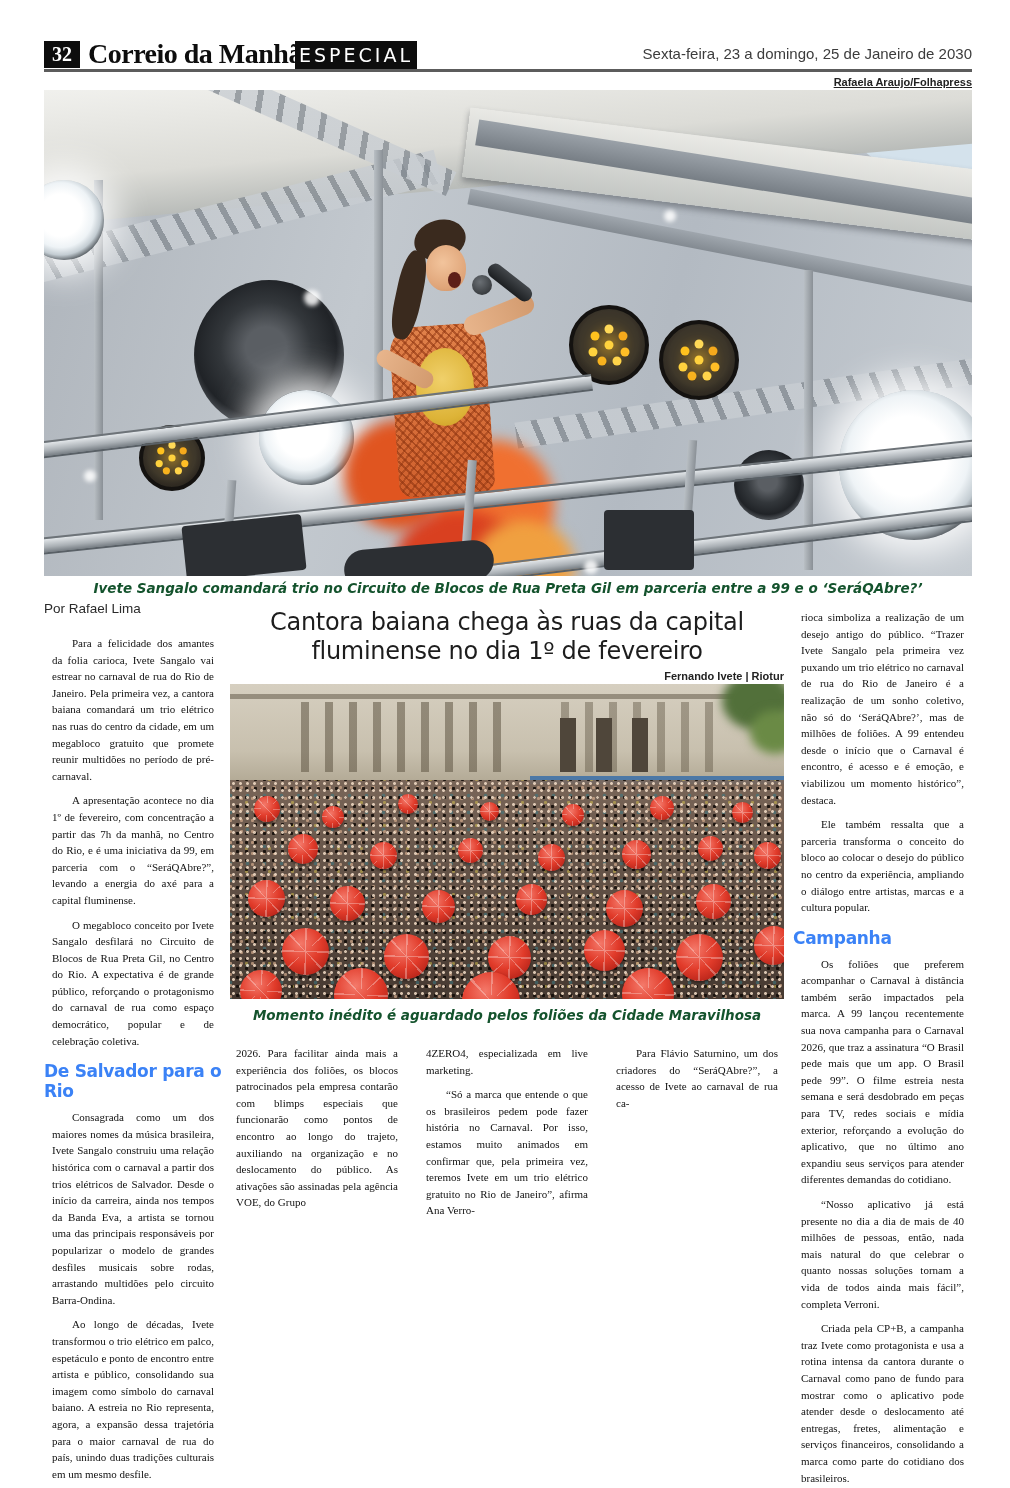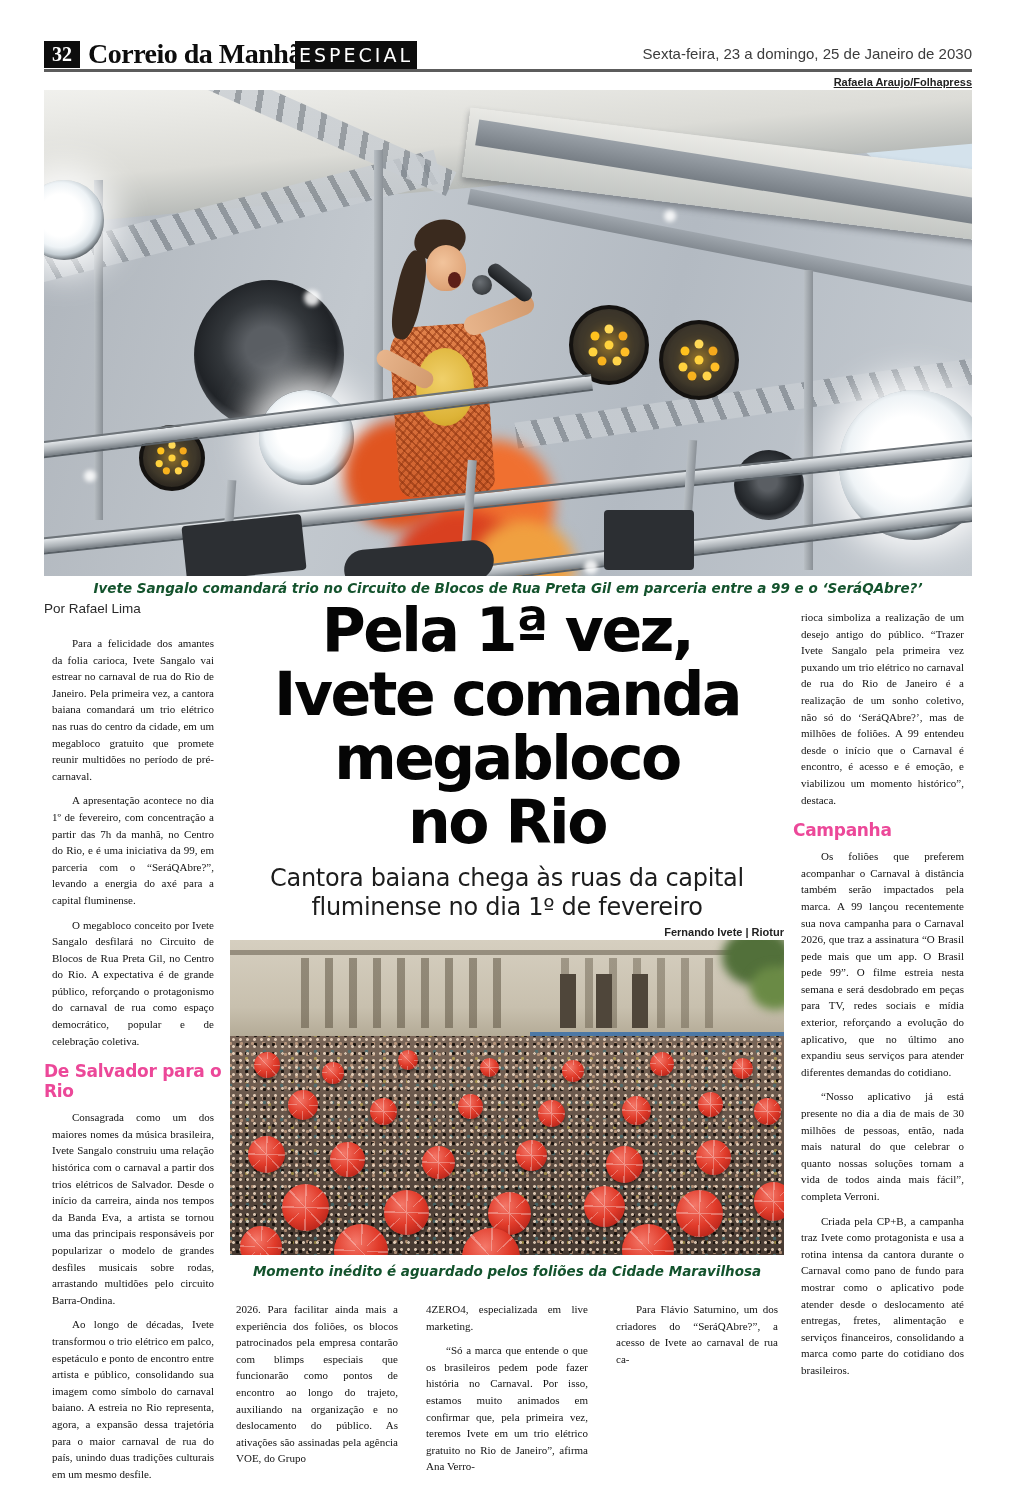--- a/index.html
+++ b/index.html
@@ -65,21 +65,21 @@
   #caption1{position:absolute;left:44px;top:580px;width:928px;}
 
   
   #byline{position:absolute;left:44px;top:601px;font:400 13.5px "Liberation Sans",sans-serif;color:#2a2a2a;}
   .col{position:absolute;width:178px;}
   #leftcol{left:44px;top:627px;}
   #rightcol{left:793px;top:601px;width:179px;}
   .body p{margin:8px;font-size:11px;line-height:16.6px;text-align:justify;text-indent:20px;
           hyphens:auto;-webkit-hyphens:auto;}
   .body p.noind{text-indent:0;}
-  .colsub{font:700 17px "DejaVu Sans",sans-serif;color:#ec4899;margin:12px 0 5px;letter-spacing:-.3px;}
+  .colsub{font:700 17px "DejaVu Sans",sans-serif;color:#3b82f6;margin:12px 0 5px;letter-spacing:-.3px;}
 
   
   #center{position:absolute;left:228px;top:598px;width:558px;}
   #headline{font:800 60px/64px "DejaVu Sans",sans-serif;letter-spacing:-2.5px;color:#050505;
             text-align:center;white-space:pre-line;margin:0;}
   #subhead{font:400 24px/29px "DejaVu Sans",sans-serif;color:#1d1d1d;text-align:center;
            white-space:pre-line;margin:10px 0 0;letter-spacing:-.3px;}
   #credit2{text-align:right;margin:4px 2px 2px 0;}
   
   #photo2{position:relative;width:554px;height:315px;margin:0 auto;overflow:hidden;
@@ -186,24 +186,20 @@
   <p>Para a felicidade dos amantes da folia carioca, Ivete Sangalo vai estrear no carnaval de rua do Rio de Janeiro. Pela primeira vez, a cantora baiana comandará um trio elétrico nas ruas do centro da cidade, em um megabloco gratuito que promete reunir multidões no período de pré-carnaval.</p>
   <p>A apresentação acontece no dia 1º de fevereiro, com concentração a partir das 7h da manhã, no Centro do Rio, e é uma iniciativa da 99, em parceria com o “SeráQAbre?”, levando a energia do axé para a capital fluminense.</p>
   <p>O megabloco conceito por Ivete Sangalo desfilará no Circuito de Blocos de Rua Preta Gil, no Centro do Rio. A expectativa é de grande público, reforçando o protagonismo do carnaval de rua como espaço democrático, popular e de celebração coletiva.</p>
   <div class="colsub">De Salvador para o Rio</div>
   <p>Consagrada como um dos maiores nomes da música brasileira, Ivete Sangalo construiu uma relação histórica com o carnaval a partir dos trios elétricos de Salvador. Desde o início da carreira, ainda nos tempos da Banda Eva, a artista se tornou uma das principais responsáveis por popularizar o modelo de grandes desfiles musicais sobre rodas, arrastando multidões pelo circuito Barra-Ondina.</p>
   <p>Ao longo de décadas, Ivete transformou o trio elétrico em palco, espetáculo e ponto de encontro entre artista e público, consolidando sua imagem como símbolo do carnaval baiano. A estreia no Rio representa, agora, a expansão dessa trajetória para o maior carnaval de rua do país, unindo duas tradições culturais em um mesmo desfile.</p>
 
 </div>
 
 <div id="center">
-  <h1 id="headline">Pela 1ª vez,
-Ivete comanda
-megabloco
-no Rio</h1>
   <h2 id="subhead">Cantora baiana chega às ruas da capital
 fluminense no dia 1º de fevereiro</h2>
   <div id="credit2" class="photo-credit">Fernando Ivete | Riotur</div>
 
   <div id="photo2">
     <div id="building">
       <div class="cornice"></div>
       <div class="colonnade" style="left:55px;width:230px;"></div>
       <div class="colonnade" style="left:315px;width:170px;opacity:.8;"></div>
       <div class="doorway" style="left:330px;"></div>
@@ -258,17 +254,18 @@
       <p>“Só a marca que entende o que os brasileiros pedem pode fazer história no Carnaval. Por isso, estamos muito animados em confirmar que, pela primeira vez, teremos Ivete em um trio elétrico gratuito no Rio de Janeiro”, afirma Ana Verro-</p>
     </div>
     <div class="bcol body">
       <p>Para Flávio Saturnino, um dos criadores do “SeráQAbre?”, a acesso de Ivete ao carnaval de rua ca-</p>
     </div>
   </div>
 </div>
 
 <div id="rightcol" class="col body">
   <p class="noind">rioca simboliza a realização de um desejo antigo do público. “Trazer Ivete Sangalo pela primeira vez puxando um trio elétrico no carnaval de rua do Rio de Janeiro é a realização de um sonho coletivo, não só do ‘SeráQAbre?’, mas de milhões de foliões. A 99 entendeu desde o início que o Carnaval é encontro, é acesso e é emoção, e viabilizou um momento histórico”, destaca.</p>
+  <p>Ele também ressalta que a parceria transforma o conceito do bloco ao colocar o desejo do público no centro da experiência, ampliando o diálogo entre artistas, marcas e a cultura popular.</p>
   <div class="colsub">Campanha</div>
   <p>Os foliões que preferem acompanhar o Carnaval à distância também serão impactados pela marca. A 99 lançou recentemente sua nova campanha para o Carnaval 2026, que traz a assinatura “O Brasil pede mais que um app. O Brasil pede 99”. O filme estreia nesta semana e será desdobrado em peças para TV, redes sociais e mídia exterior, reforçando a evolução do aplicativo, que no último ano expandiu seus serviços para atender diferentes demandas do cotidiano.</p>
-  <p>“Nosso aplicativo já está presente no dia a dia de mais de 30 milhões de pessoas, então, nada mais natural do que celebrar o quanto nossas soluções tornam a vida de todos ainda mais fácil”, completa Verroni.</p>
+  <p>“Nosso aplicativo já está presente no dia a dia de mais de 40 milhões de pessoas, então, nada mais natural do que celebrar o quanto nossas soluções tornam a vida de todos ainda mais fácil”, completa Verroni.</p>
   <p>Criada pela CP+B, a campanha traz Ivete como protagonista e usa a rotina intensa da cantora durante o Carnaval como pano de fundo para mostrar como o aplicativo pode atender desde o deslocamento até entregas, fretes, alimentação e serviços financeiros, consolidando a marca como parte do cotidiano dos brasileiros.</p>
 </div>
 
 </body></html>

